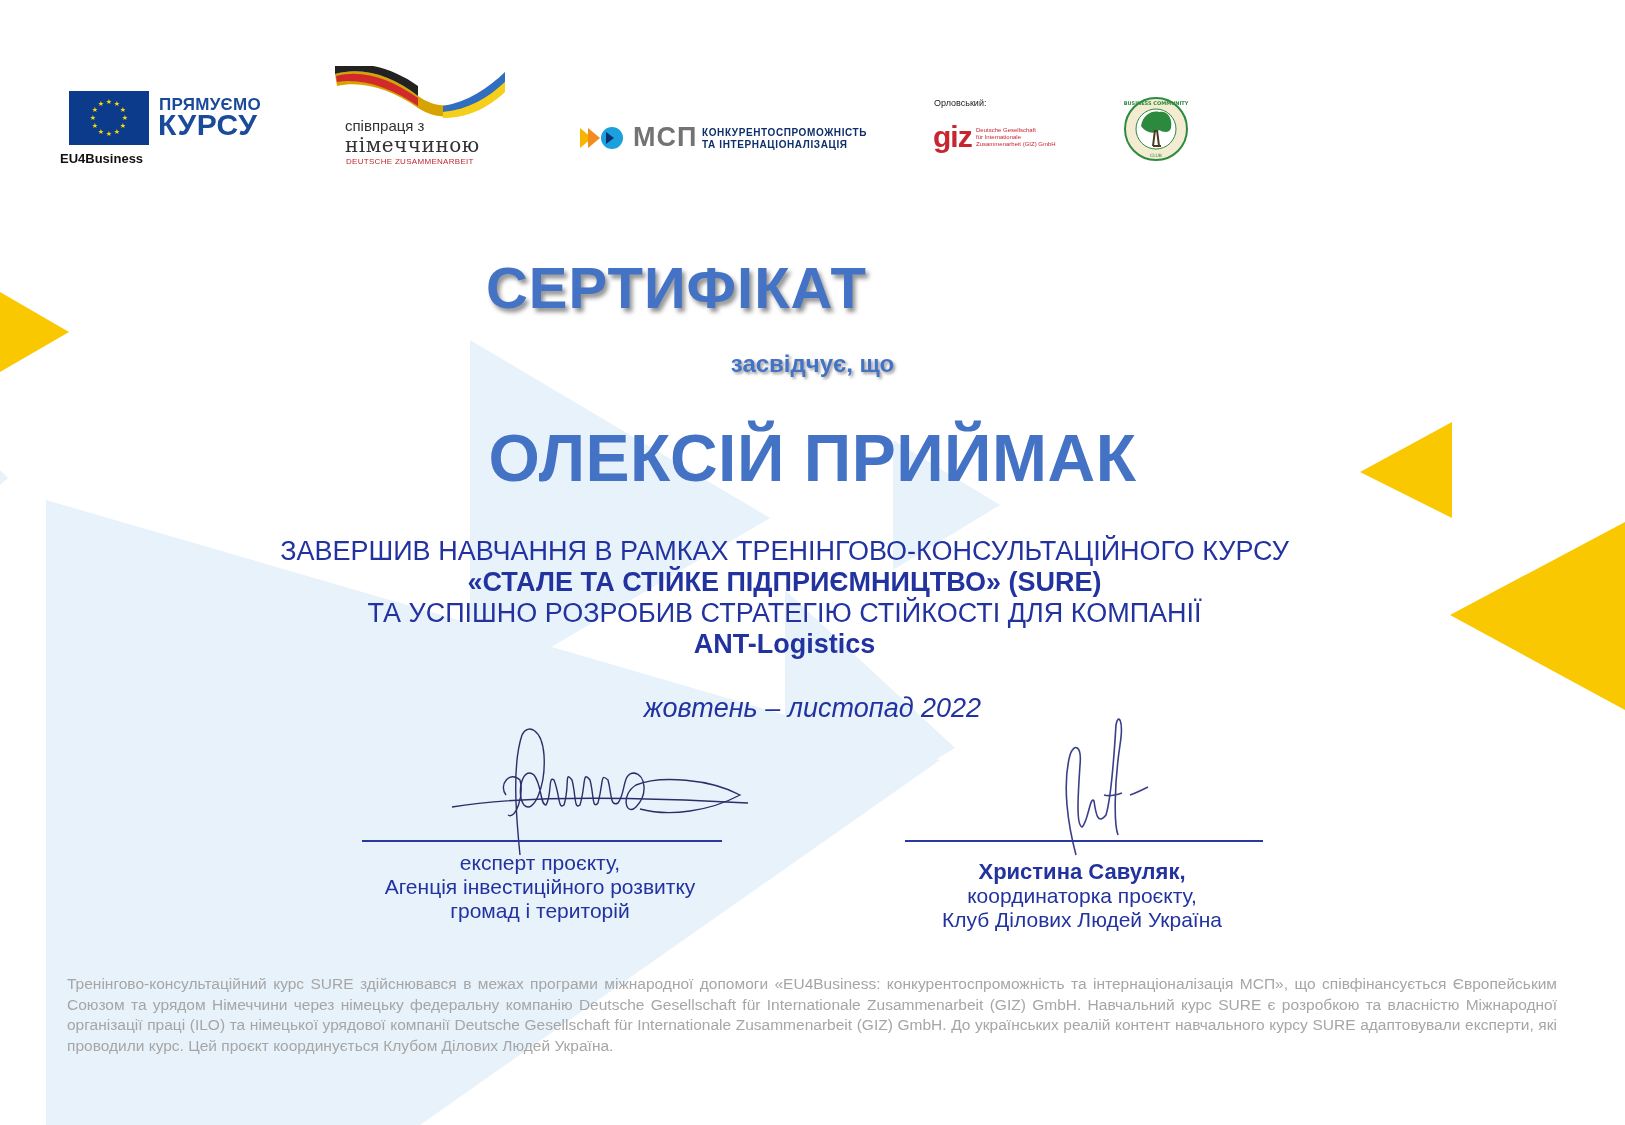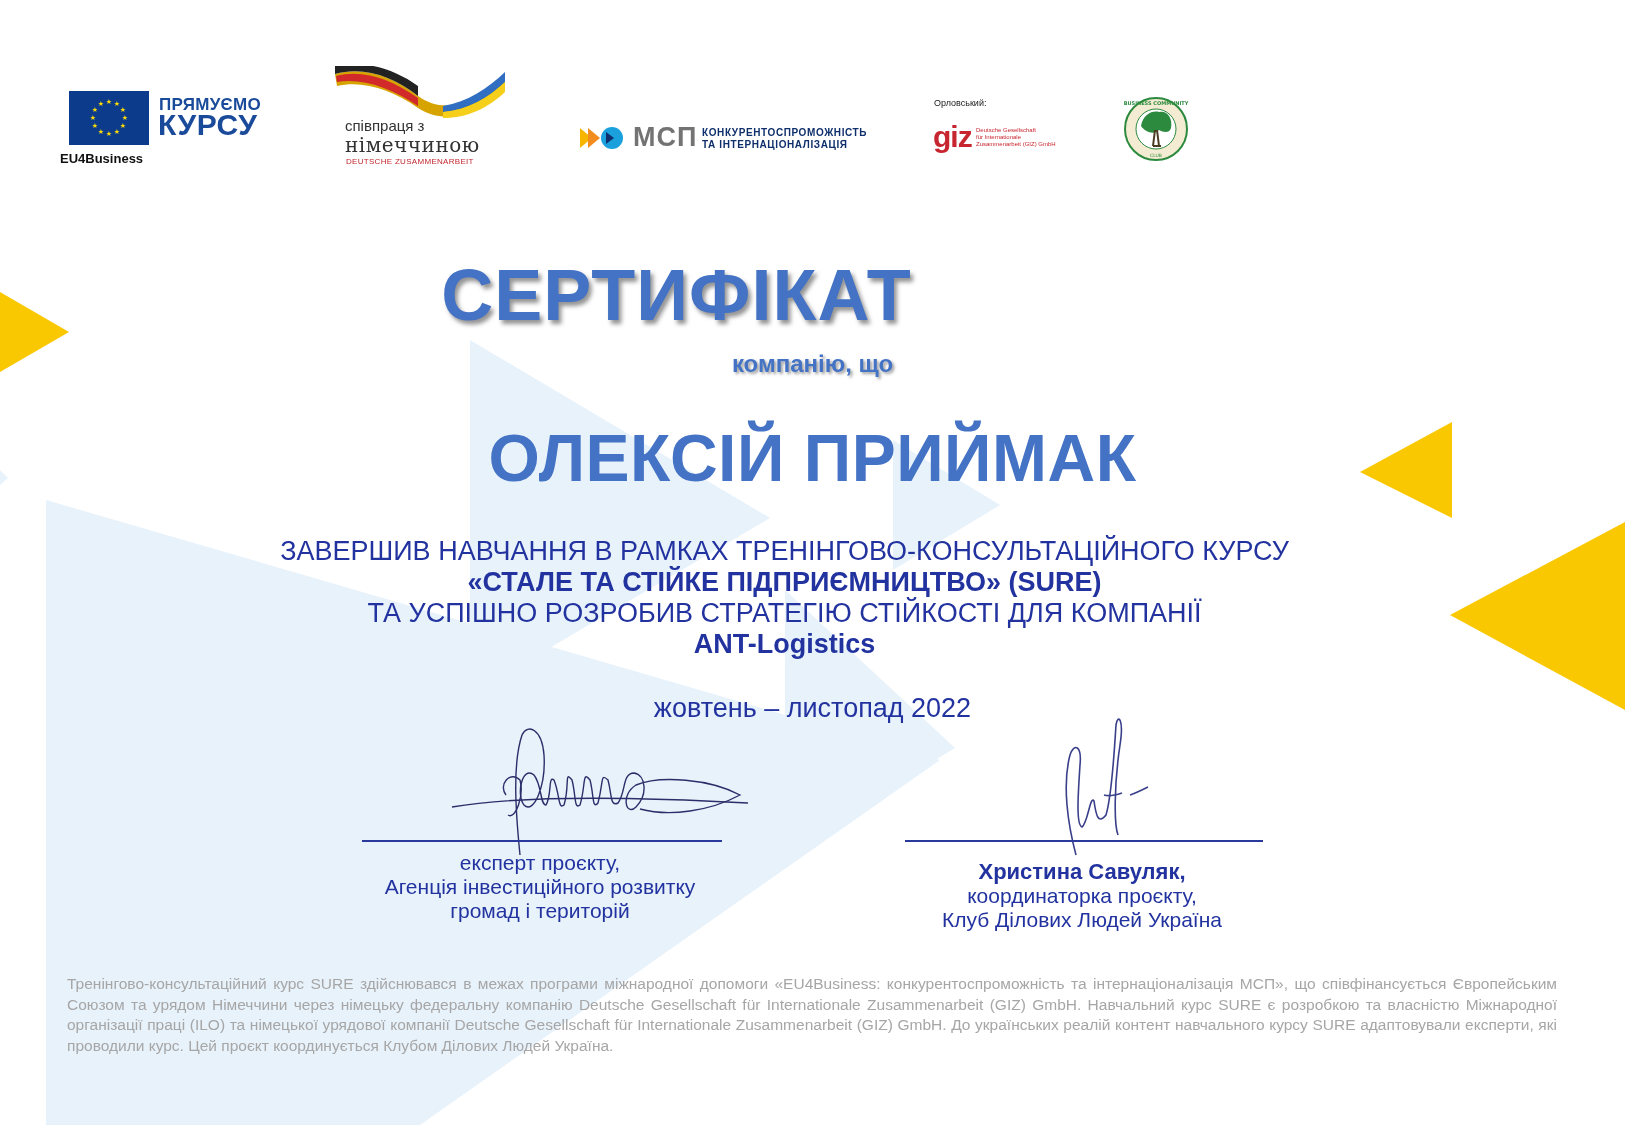--- a/index.html
+++ b/index.html
@@ -26,28 +26,28 @@
   .msp-sub1 { position: absolute; left: 702px; top: 127px; font-size: 10px; font-weight: 700; color: #0e2f6b; letter-spacing: 0.6px; }
   .msp-sub2 { position: absolute; left: 702px; top: 139px; font-size: 10px; font-weight: 700; color: #0e2f6b; letter-spacing: 0.6px; }
 
   .giz-label { position: absolute; left: 934px; top: 98px; font-size: 9px; color: #222; }
   .giz-logo { position: absolute; left: 933px; top: 120px; font-size: 30px; font-weight: 700; color: #c7252f; letter-spacing: -1px; }
   .giz-sub { position: absolute; left: 976px; top: 127px; font-size: 6px; line-height: 7px; color: #c7252f; }
 
   .bcc-logo { position: absolute; left: 1123px; top: 96px; width: 66px; height: 66px; }
 
   
-  .cert-title { position: absolute; left: 0; width: 1353px; top: 254px; font-size: 72px; font-weight: 700; color: #4472c4; text-shadow: 3px 4px 4px rgba(60,60,60,0.55); letter-spacing: 1px; }
+  .cert-title { position: absolute; left: 0; width: 1353px; top: 254px; font-size: 58px; font-weight: 700; color: #4472c4; text-shadow: 3px 4px 4px rgba(60,60,60,0.55); letter-spacing: 1px; }
   .cert-sub { position: absolute; left: 0; width: 1625px; top: 350px; font-size: 24px; font-weight: 700; color: #4472c4; text-shadow: 2px 2px 3px rgba(60,60,60,0.5); }
   .recipient { position: absolute; left: 0; width: 1625px; top: 420px; font-size: 66px; font-weight: 700; color: #4472c4; letter-spacing: 0.5px; }
 
   .course-line { position: absolute; left: 0; width: 1487px; font-size: 27px; color: #2233a0; line-height: 31px; margin-left: 41px; }
   .course-line.bold { font-weight: 700; }
 
-  .date-line { position: absolute; left: 0; width: 1625px; top: 693px; font-size: 27px; color: #2233a0; }
+  .date-line { position: absolute; left: 0; width: 1625px; top: 693px; font-size: 27px; color: #2233a0; font-style: italic; }
 
   .sig-line { position: absolute; height: 2px; background: #2a3a9c; }
   .signer { position: absolute; width: 440px; text-align: center; color: #2233a0; font-size: 21px; line-height: 24px; }
   .signer .nm { font-weight: 700; font-size: 22px; }
 
   .footer-note { position: absolute; left: 67px; width: 1490px; top: 974px; font-size: 15.5px; line-height: 20.5px; color: #a6a6a6; text-align: justify; }
 
   .sig-svg { position: absolute; }
 </style>
 </head>
@@ -122,21 +122,21 @@
   <svg class="bcc-logo" viewBox="0 0 66 66">
     <circle cx="33" cy="33" r="31" fill="#f3ecd2" stroke="#2c8a3e" stroke-width="2"></circle>
     <circle cx="33" cy="33" r="20" fill="#ffffff" stroke="#2c8a3e" stroke-width="1"></circle>
     <path d="M18,30 C20,18 30,14 36,16 C44,14 50,22 48,32 C46,38 40,36 36,34 C32,38 24,38 18,30 Z" fill="#2c8a3e"></path>
     <path d="M32,34 L30,50 M34,34 L36,50 M30,50 L38,50" stroke="#4a3a20" stroke-width="2" fill="none"></path>
     <text x="33" y="9" font-size="5" text-anchor="middle" fill="#2c8a3e" font-family="DejaVu Sans, sans-serif" font-weight="700">BUSINESS COMMUNITY</text>
     <text x="33" y="61" font-size="4.5" text-anchor="middle" fill="#2c8a3e" font-family="DejaVu Sans, sans-serif">CLUB</text>
   </svg>
 
   <div class="cert-title center">СЕРТИФІКАТ</div>
-  <div class="cert-sub center">компанію, що</div>
+  <div class="cert-sub center">засвідчує, що</div>
   <div class="recipient center">ОЛЕКСІЙ ПРИЙМАК</div>
 
   <div class="course-line center" style="top:536px;">ЗАВЕРШИВ НАВЧАННЯ В РАМКАХ ТРЕНІНГОВО-КОНСУЛЬТАЦІЙНОГО КУРСУ</div>
   <div class="course-line center bold" style="top:567px;">«СТАЛЕ ТА СТІЙКЕ ПІДПРИЄМНИЦТВО» (SURE)</div>
   <div class="course-line center" style="top:598px;">ТА УСПІШНО РОЗРОБИВ СТРАТЕГІЮ СТІЙКОСТІ ДЛЯ КОМПАНІЇ</div>
   <div class="course-line center bold" style="top:629px;">ANT-Logistics</div>
 
   <div class="date-line center">жовтень – листопад 2022</div>
 
   <svg class="sig-svg" style="left:450px; top:725px;" width="305" height="135" viewBox="0 0 305 135">

